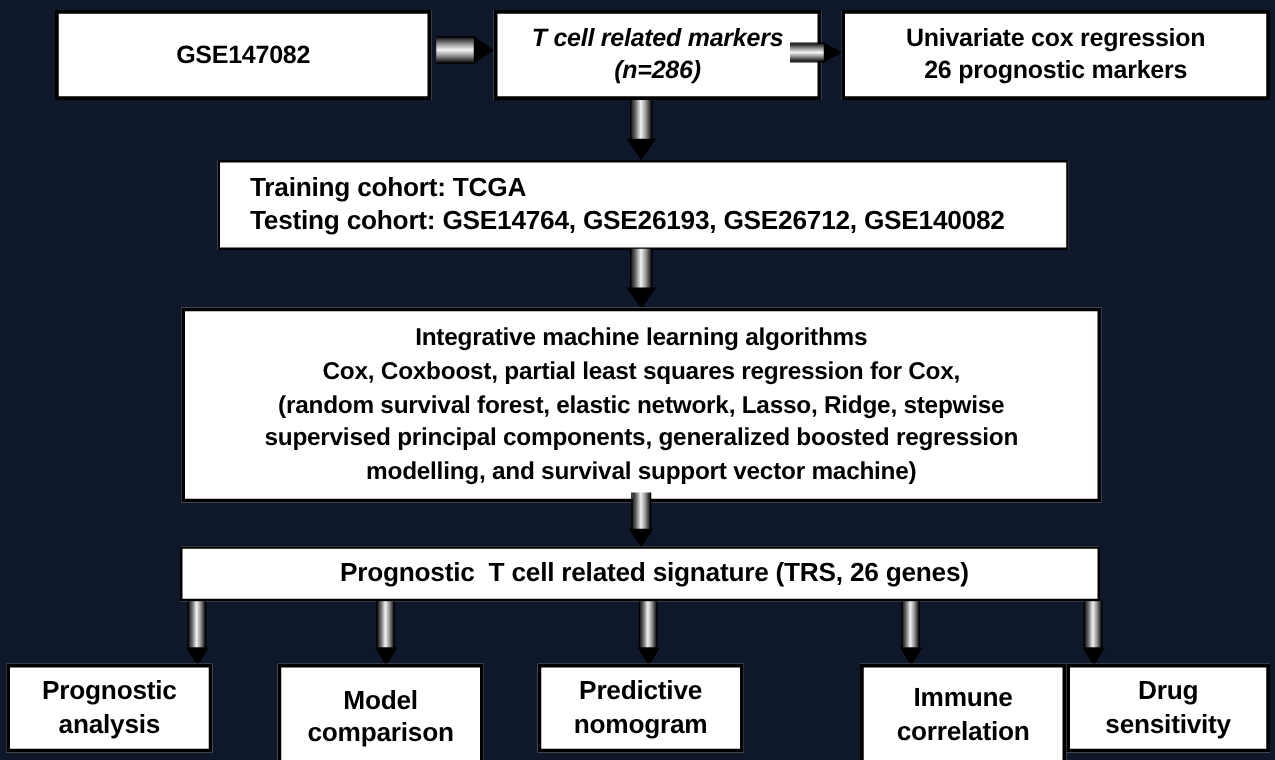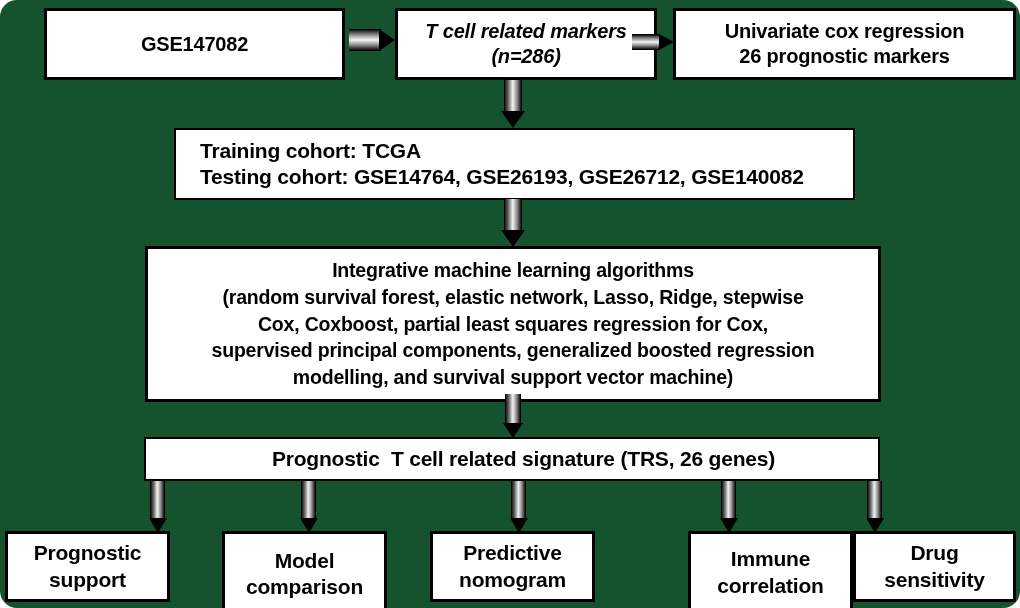--- a/index.html
+++ b/index.html
@@ -8,23 +8,22 @@
     background: #ffffff;
   }
   body {
     font-family: "Liberation Sans", sans-serif;
     -webkit-font-smoothing: antialiased;
   }
   #canvas {
     position: relative;
     width: 1020px;
     height: 608px;
-    background: #14532d;
+    background: #0f172a;
     overflow: hidden;
-    border-radius: 17px;
   }
   .box {
     position: absolute;
     box-sizing: border-box;
     border: 3px solid #000000;
     background: #ffffff;
     display: flex;
     flex-direction: column;
     align-items: center;
     justify-content: center;
@@ -130,22 +129,22 @@
     <span class="line">Testing cohort: GSE14764, GSE26193, GSE26712, GSE140082</span>
   </div>
 
   <div class="v-arrow" style="left:504px; top:199px; width:18px; height:48px;">
     <div class="shaft" style="height:33px;"></div>
     <div class="head" style="border-left-width:12px; border-right-width:12px; border-top-width:17px;"></div>
   </div>
 
   <div class="box" style="left:145px; top:246px; width:736px; height:156px; font-size:19.5px; line-height:1.38;">
     <span class="line">Integrative machine learning algorithms</span>
+    <span class="line">Cox, Coxboost, partial least squares regression for Cox,</span>
     <span class="line">(random survival forest, elastic network, Lasso, Ridge, stepwise</span>
-    <span class="line">Cox, Coxboost, partial least squares regression for Cox,</span>
     <span class="line">supervised principal components, generalized boosted regression</span>
     <span class="line">modelling, and survival support vector machine)</span>
   </div>
 
   <div class="v-arrow" style="left:505px; top:394px; width:16px; height:44px;">
     <div class="shaft" style="height:31px;"></div>
     <div class="head" style="border-left-width:10px; border-right-width:10px; border-top-width:15px;"></div>
   </div>
 
   <div class="box thin" style="left:144px; top:437px; width:736px; height:44px; font-size:21px;padding-left:23px;">
@@ -168,21 +167,21 @@
     <div class="shaft" style="height:37px;"></div>
     <div class="head" style="border-left-width:9px; border-right-width:9px; border-top-width:15px;"></div>
   </div>
   <div class="v-arrow" style="left:867px; top:481px; width:15px; height:52px;">
     <div class="shaft" style="height:37px;"></div>
     <div class="head" style="border-left-width:9px; border-right-width:9px; border-top-width:15px;"></div>
   </div>
 
   <div class="box" style="left:5px; top:531px; width:165px; height:71px; font-size:21px;">
     <span class="line">Prognostic</span>
-    <span class="line">support</span>
+    <span class="line">analysis</span>
   </div>
 
   <div class="box" style="left:222px; top:531px; width:165px; height:86px; font-size:21px;">
     <span class="line">Model</span>
     <span class="line">comparison</span>
   </div>
 
   <div class="box" style="left:430px; top:531px; width:165px; height:71px; font-size:21px;">
     <span class="line">Predictive</span>
     <span class="line">nomogram</span>

